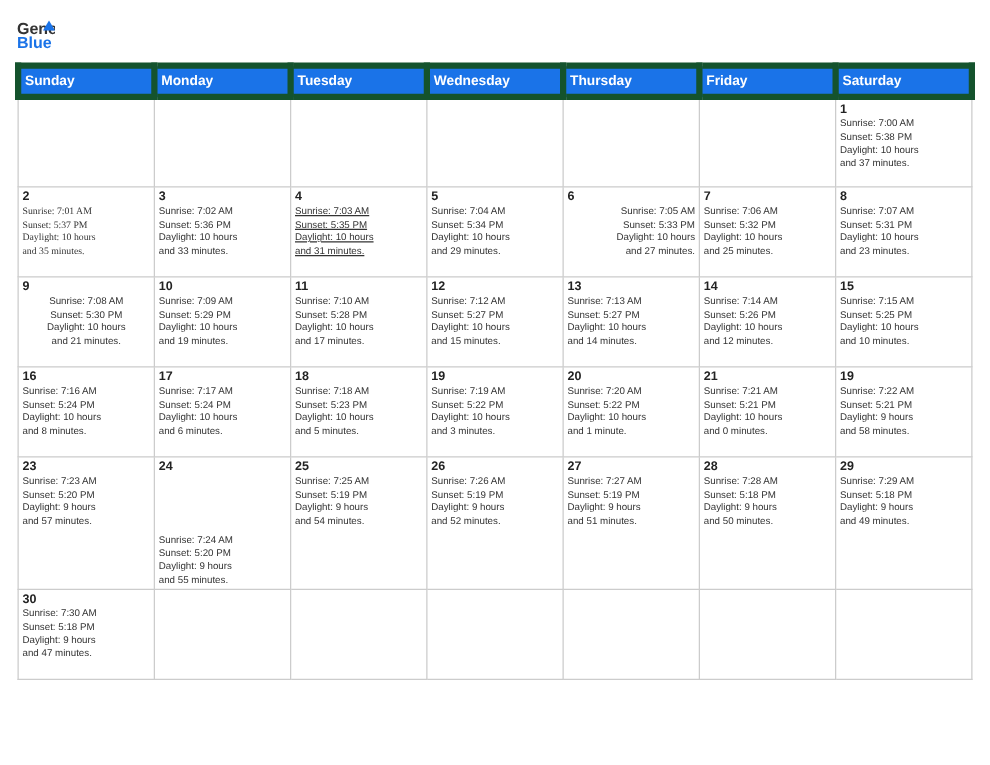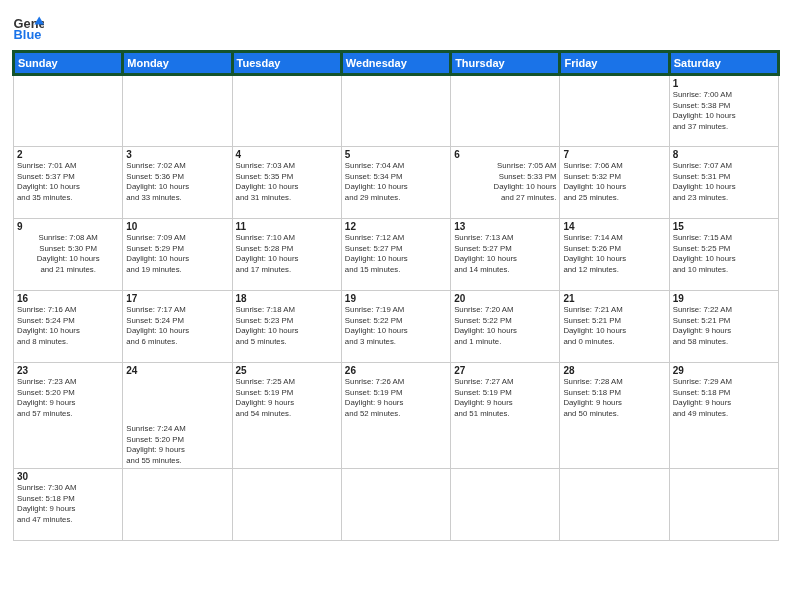--- a/index.html
+++ b/index.html
@@ -49,21 +49,21 @@
       border-collapse: collapse;
       font-size: 8.5px;
     }
     .calendar thead th {
       background: #1a73e8;
       color: #fff;
       padding: 4px 3px;
       text-align: left;
       font-size: 11px;
       font-weight: bold;
-      border: 3px solid #14532d;
+      border: 5px solid #14532d;
     }
     .calendar tbody td {
       border: 1px solid #ccc;
       vertical-align: top;
       padding: 2px 3px;
       width: calc(100% / 7);
       height: 72px;
       background: #fff;
     }
     .day-num {
@@ -131,35 +131,35 @@
             <span class="day-num">1</span>
             <div class="day-info" style="white-space: pre-line;">Sunrise: 7:00 AM
 Sunset: 5:38 PM
 Daylight: 10 hours
 and 37 minutes.</div>
           </td>
         </tr>
         <tr>
           <td>
             <span class="day-num">2</span>
-            <div class="day-info" style="white-space: pre-line;">Sunrise: 7:01 AM
+            <div class="day-info" style="white-space: pre-line; font-family: Liberation Serif, serif;">Sunrise: 7:01 AM
 Sunset: 5:37 PM
 Daylight: 10 hours
 and 35 minutes.</div>
           </td>
           <td>
             <span class="day-num">3</span>
             <div class="day-info" style="white-space: pre-line;">Sunrise: 7:02 AM
 Sunset: 5:36 PM
 Daylight: 10 hours
 and 33 minutes.</div>
           </td>
           <td>
             <span class="day-num">4</span>
-            <div class="day-info" style="white-space: pre-line;">Sunrise: 7:03 AM
+            <div class="day-info" style="white-space: pre-line; text-decoration: underline;">Sunrise: 7:03 AM
 Sunset: 5:35 PM
 Daylight: 10 hours
 and 31 minutes.</div>
           </td>
           <td>
             <span class="day-num">5</span>
             <div class="day-info" style="white-space: pre-line;">Sunrise: 7:04 AM
 Sunset: 5:34 PM
 Daylight: 10 hours
 and 29 minutes.</div>

